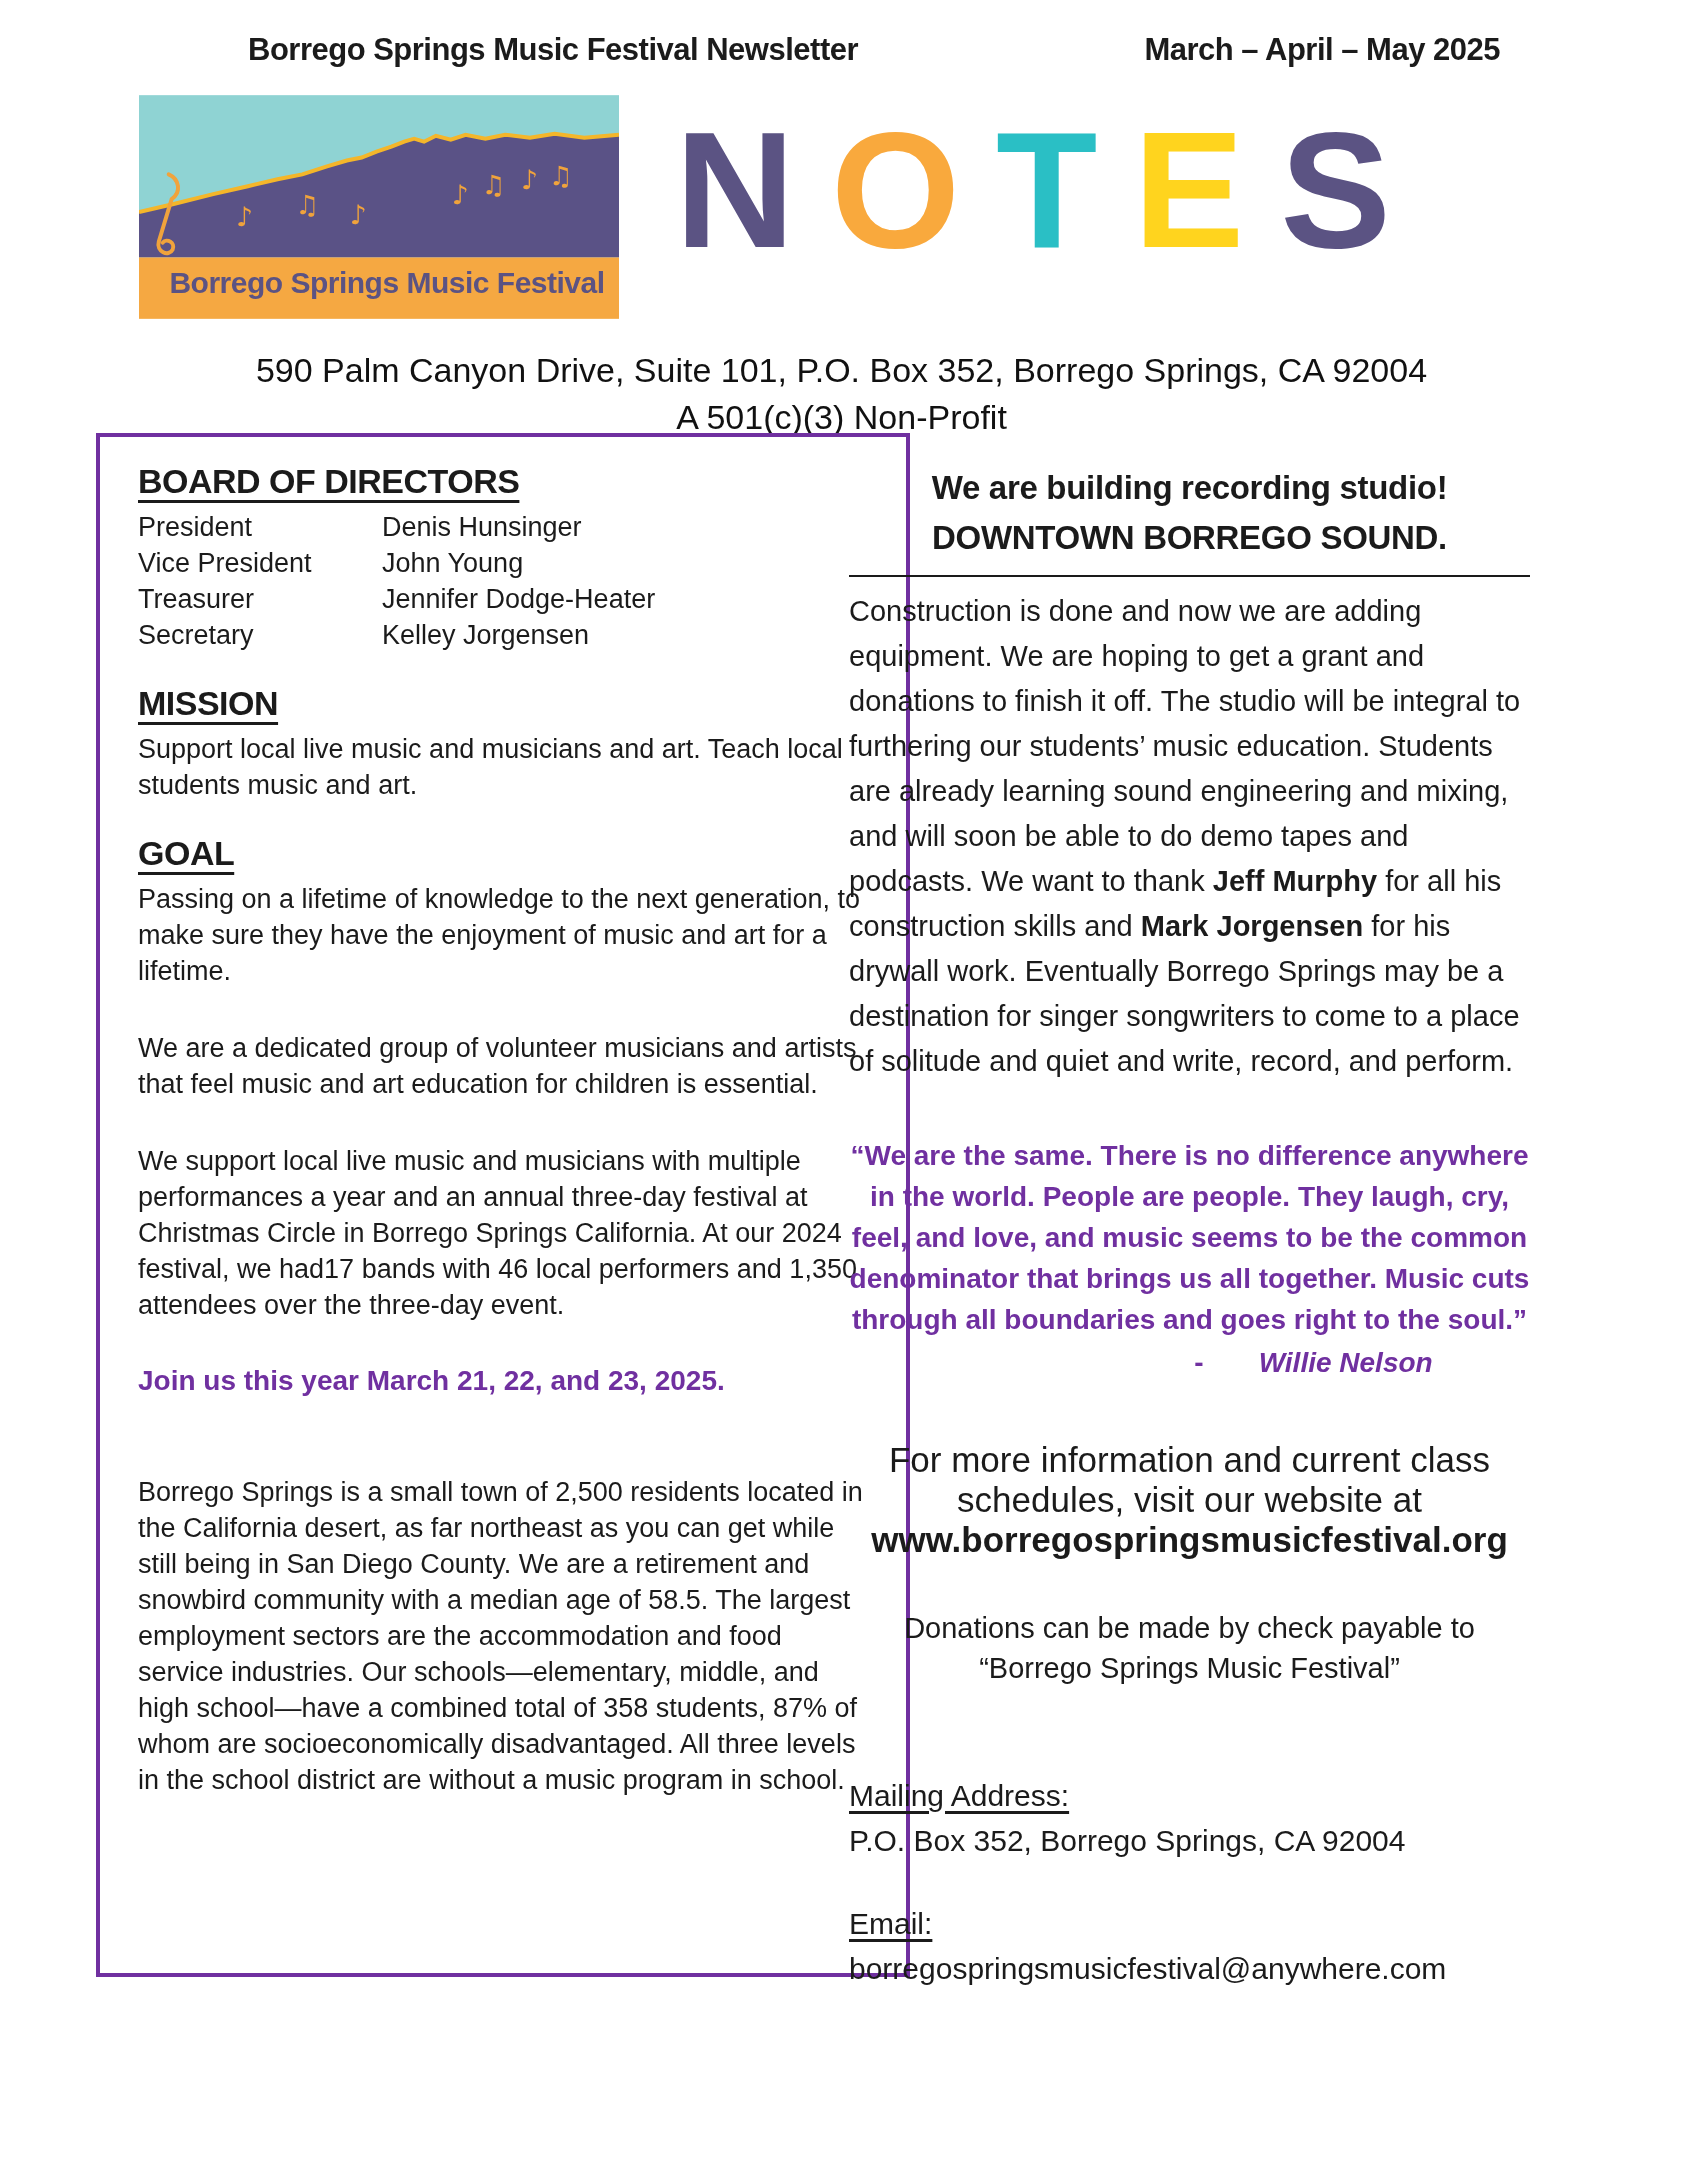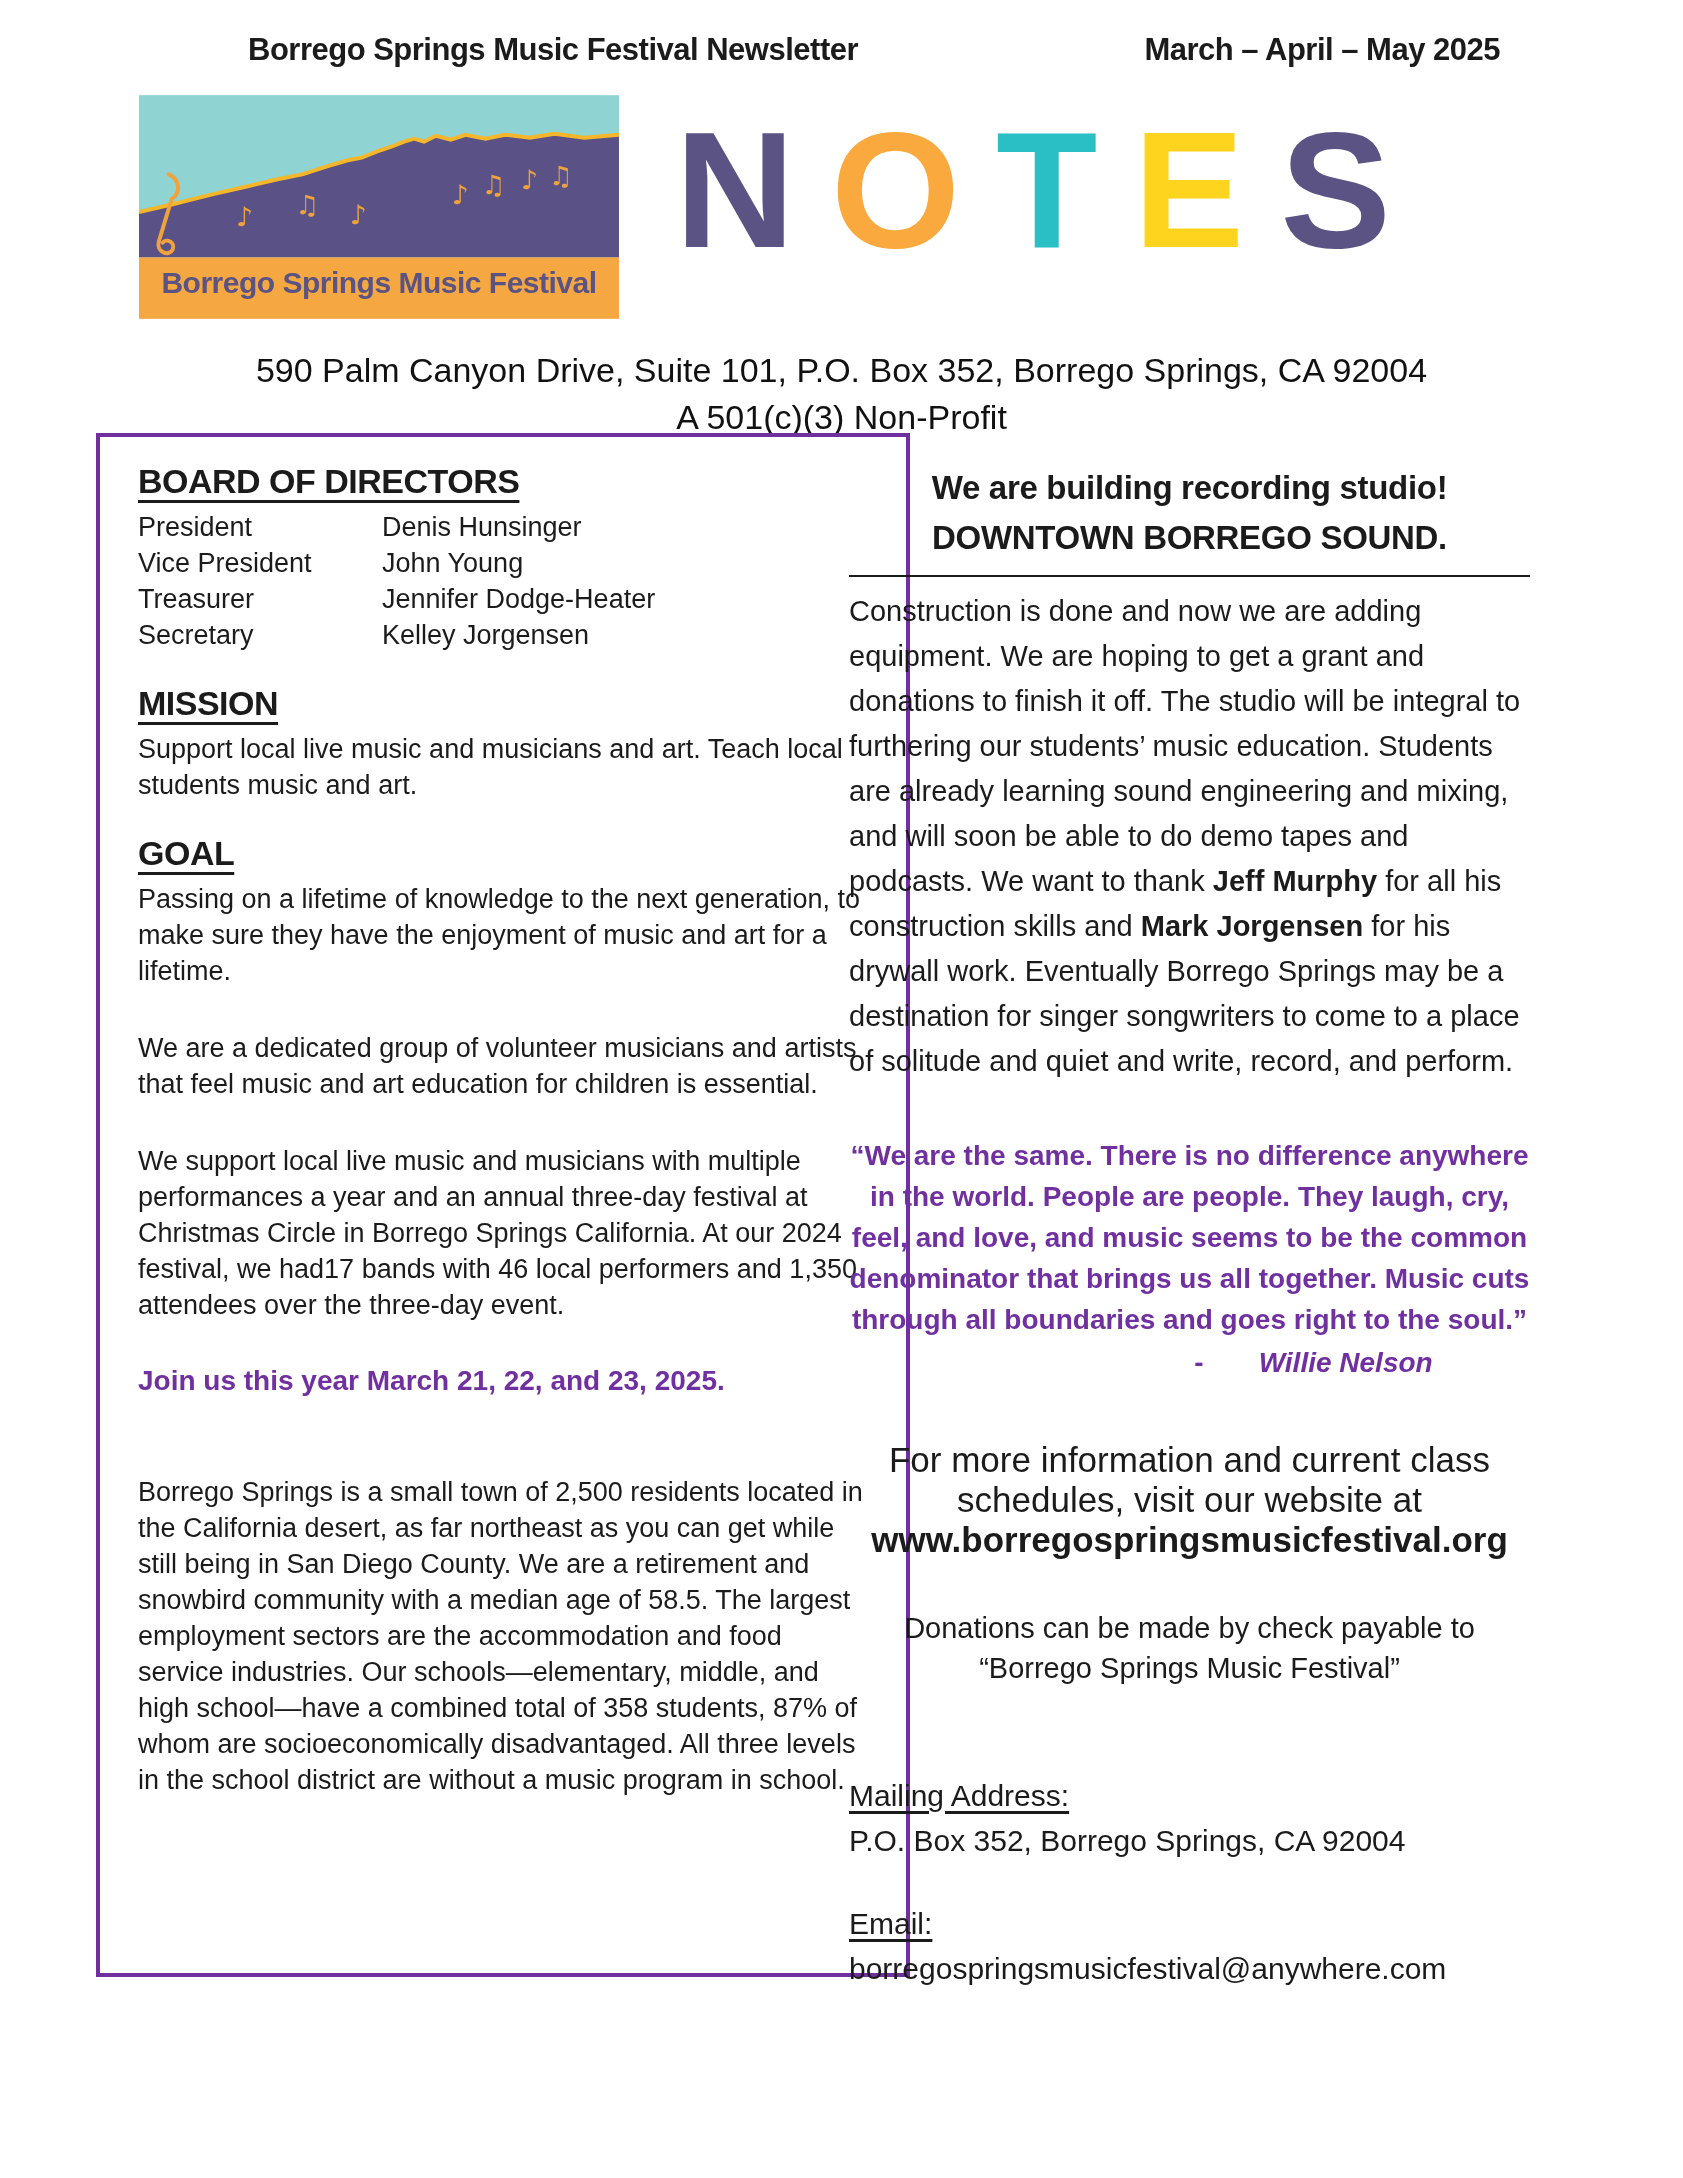--- a/index.html
+++ b/index.html
@@ -16,21 +16,21 @@
   .page-header{
     position:absolute;left:216px;top:32px;width:1252px;
     display:flex;justify-content:space-between;align-items:flex-start;
     font-size:31px;font-weight:700;letter-spacing:-0.5px;margin-left:32px;
   }
 
   
   .logo{position:absolute;left:139px;top:95px;width:480px;height:224px;}
   .logo svg{display:block;}
   .logo-band-text{
-    position:absolute;left:0;bottom:2px;width:480px;height:69px;
+    position:absolute;left:8px;bottom:2px;width:480px;height:69px;
     display:flex;align-items:center;justify-content:center;
     color:#5B5383;font-weight:700;font-size:30px;letter-spacing:-0.5px;
   }
 
   
   .notes-word{
     position:absolute;left:675px;top:107px;
     display:flex;gap:36px;
     font-size:166px;font-weight:700;line-height:1;
     letter-spacing:0;

